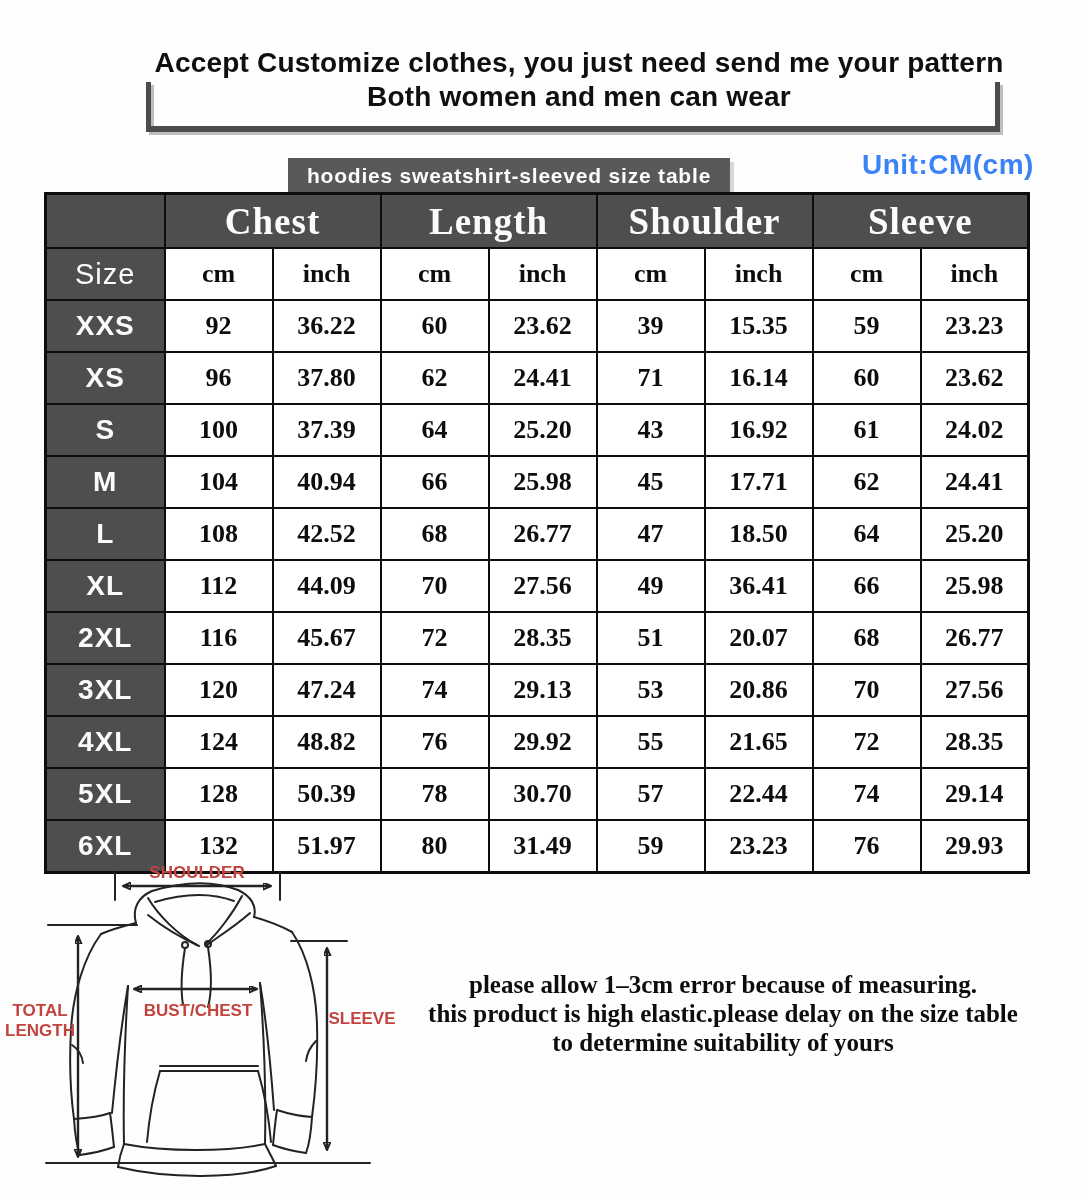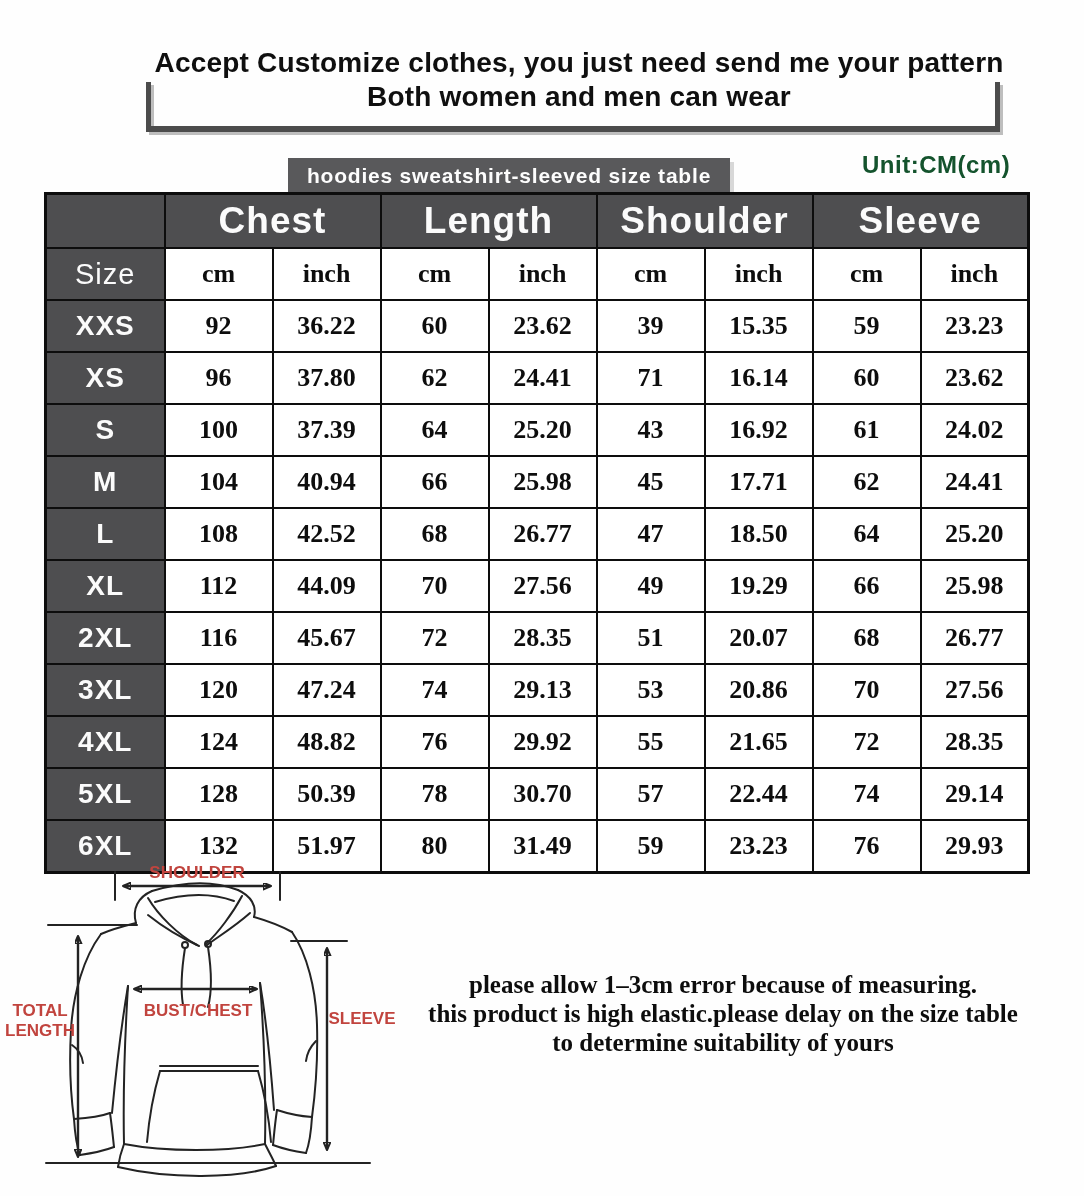--- a/index.html
+++ b/index.html
@@ -22,37 +22,37 @@
   }
   
   .banner {
     position:absolute; left:288px; top:158px; width:442px; height:35px;
     background:#59595b; color:#fdfdfd; font-weight:bold; font-size:21px;
     line-height:35px; text-align:center; letter-spacing:0.8px;
     box-shadow:4px 4px 0 rgba(0,0,0,0.15);
   }
   .unit {
     position:absolute; left:862px; top:149px; height:32px; line-height:32px;
-    font-weight:bold; font-size:24px; color:#14532d; letter-spacing:0.5px;
+    font-weight:bold; font-size:28px; color:#3b82f6; letter-spacing:0.5px;
   }
   
   .size-table {
     position:absolute; left:44px; top:192px; width:986px;
     border-collapse:collapse; table-layout:fixed; background:#fff;
     border:3px solid #0d0d0d;
   }
   .size-table th, .size-table td {
     border:2px solid #0d0d0d; padding:0; text-align:center; vertical-align:middle;
   }
   .group-row th { height:52px; }
   .sub-row th  { height:50px; }
   .size-table tbody td { height:50px; }
   .dark { background:#4e4e50; color:#fbfbfb; }
   .group-cell {
-    font-family:Liberation Sans, sans-serif; font-weight:bold; font-size:37px;
+    font-family:Liberation Serif, serif; font-weight:bold; font-size:37px;
     letter-spacing:1px;
   }
   .size-head {
     font-family:"Liberation Sans", sans-serif; font-weight:normal; font-size:29px;
     letter-spacing:1px;
   }
   .sub-cell, .val-cell {
     font-family:"Liberation Serif", serif; font-weight:bold; font-size:26px;
     color:#0d0d0d; background:#fff;
   }
@@ -180,21 +180,21 @@
           <td class="val-cell">64</td>
           <td class="val-cell">25.20</td>
         </tr>
         <tr>
           <td class="size-cell">XL</td>
           <td class="val-cell">112</td>
           <td class="val-cell">44.09</td>
           <td class="val-cell">70</td>
           <td class="val-cell">27.56</td>
           <td class="val-cell">49</td>
-          <td class="val-cell">19.29</td>
+          <td class="val-cell">36.41</td>
           <td class="val-cell">66</td>
           <td class="val-cell">25.98</td>
         </tr>
         <tr>
           <td class="size-cell">2XL</td>
           <td class="val-cell">116</td>
           <td class="val-cell">45.67</td>
           <td class="val-cell">72</td>
           <td class="val-cell">28.35</td>
           <td class="val-cell">51</td>

